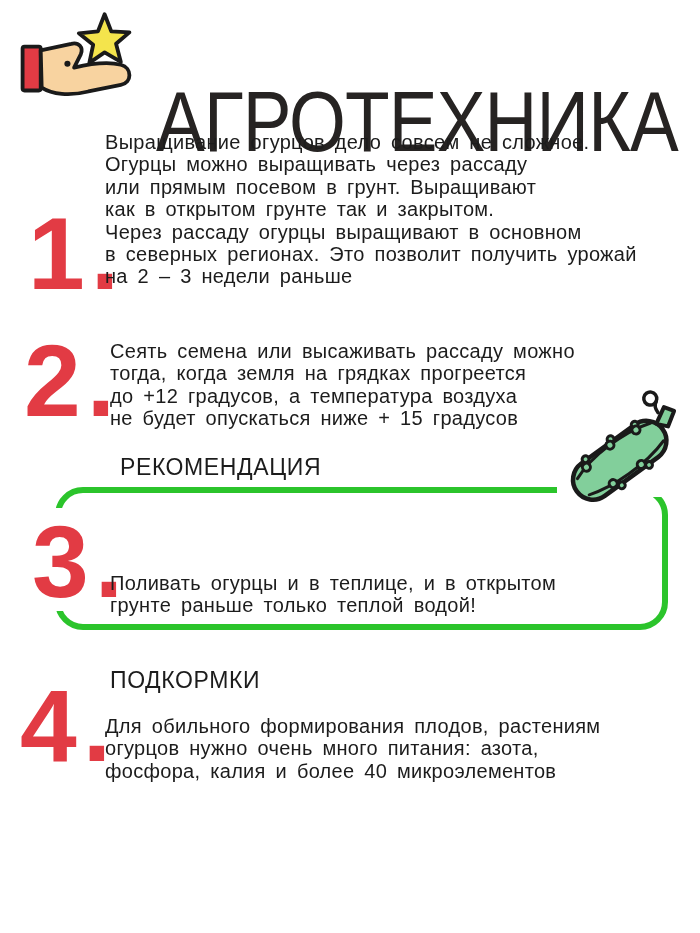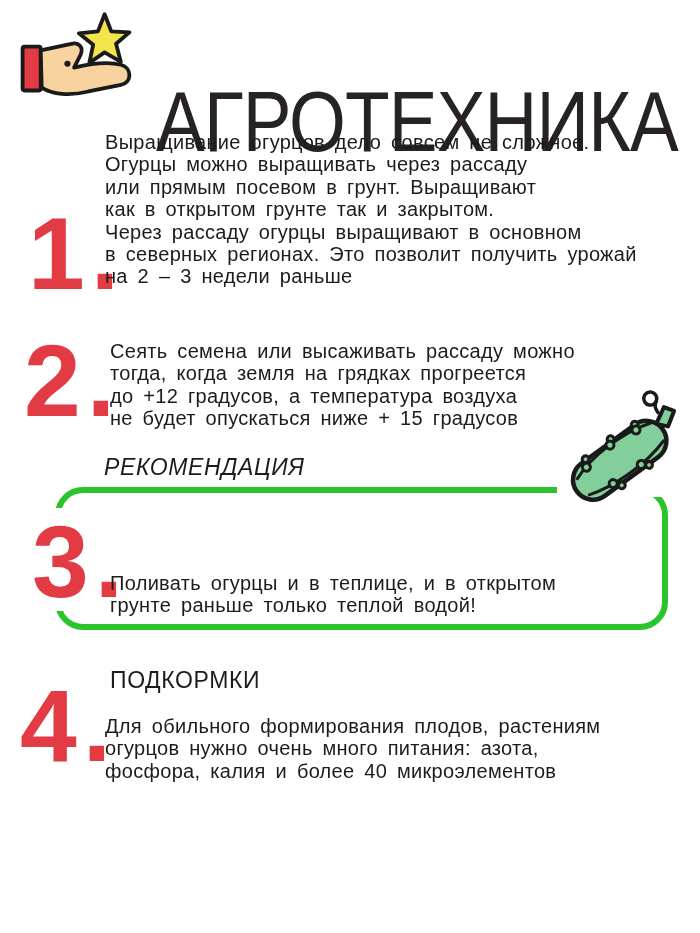--- a/index.html
+++ b/index.html
@@ -49,21 +49,21 @@
     position:absolute;left:55px;top:487px;width:601px;height:131px;
     border:6px solid #2BC42B;border-radius:28px;
     background:transparent;z-index:1;
   }
   
   .cucumber{position:absolute;left:557px;top:377px;width:142px;height:142px;z-index:4;}
   
   .s1-heading{left:106px;top:112px;}
   .s1-text{left:105px;top:131px;}
   .s2-text{left:110px;top:340px;}
-  .rec-heading{left:104px;top:455px;font-style:italic;}
+  .rec-heading{left:120px;top:455px;}
   .rec-par1{left:117px;top:512px;}
   .rec-par2{left:110px;top:572px;}
   .s4-heading{left:110px;top:668px;}
   .s4-text{left:105px;top:715px;}
 </style>
 </head>
 <body>
 
 <div class="page">
 

